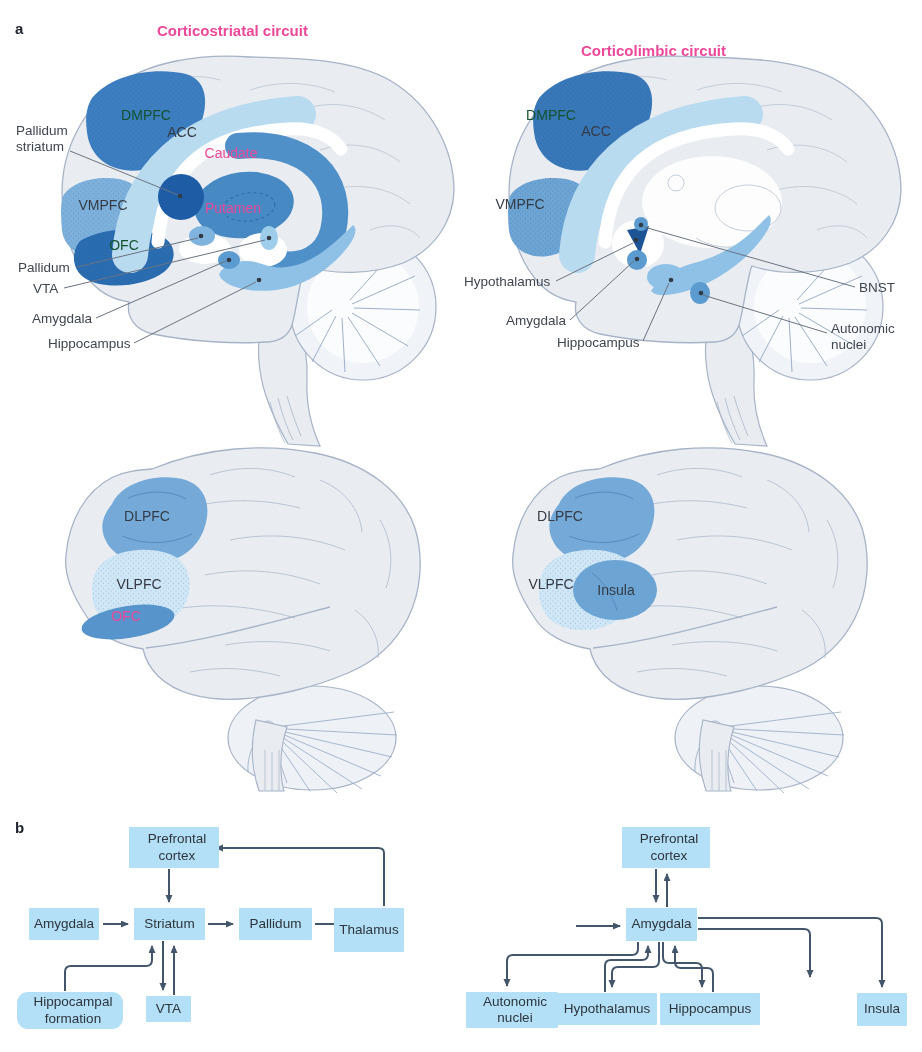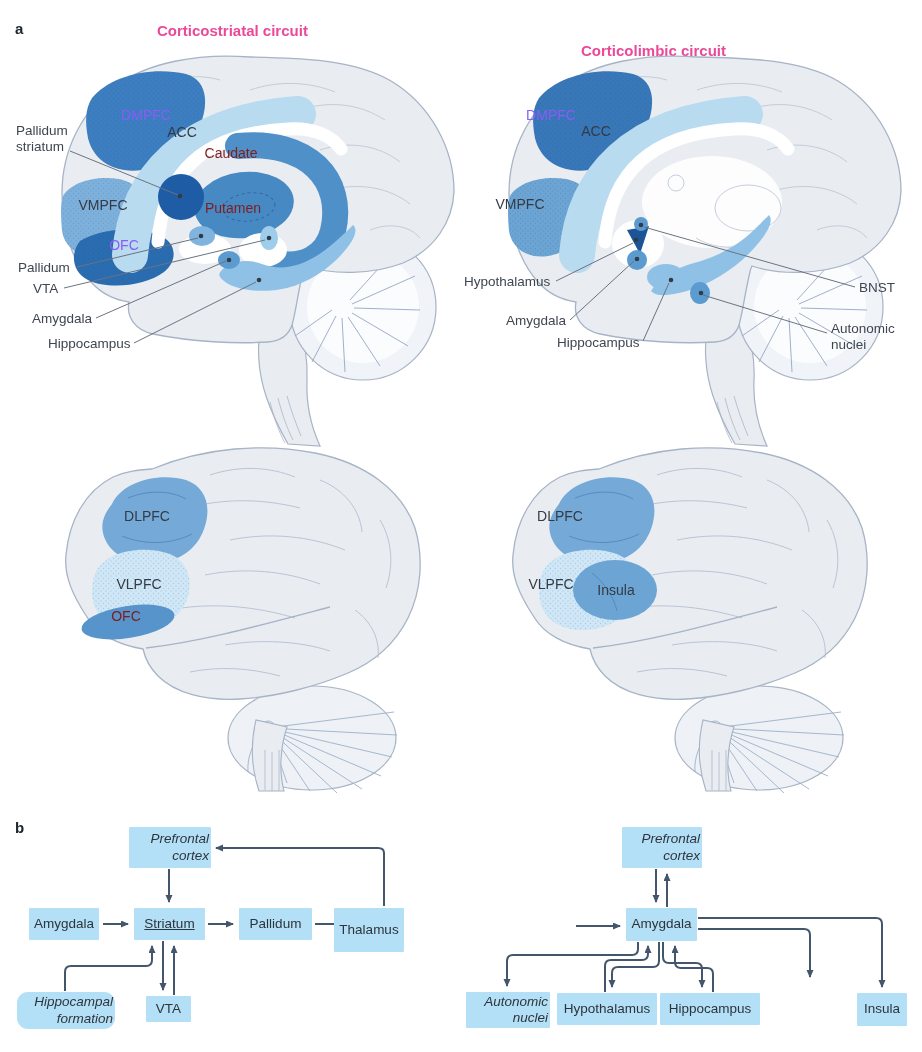--- a/index.html
+++ b/index.html
@@ -3,29 +3,29 @@
 <meta charset="utf-8">
 <style>
   html,body{margin:0;padding:0;background:#fff;}
   #fig{position:relative;width:922px;height:1052px;background:#fff;overflow:hidden;
        font-family:"Liberation Sans",sans-serif;}
   .abs{position:absolute;}
   .panel-label{font-size:15px;font-weight:700;color:#20262e;}
   .title{font-size:15px;font-weight:700;color:#ec4899;width:200px;}
   .lbl{position:absolute;font-size:14px;color:#343b45;white-space:nowrap;z-index:3;line-height:1.1;}
   .lbl.center{text-align:center;}
-  .lbl-light{color:#8b5cf6;}
-  .lbl-white{color:#7f1d1d;}
+  .lbl-light{color:#14532d;}
+  .lbl-white{color:#ec4899;}
   .callout{position:absolute;font-size:13.5px;color:#3f4650;white-space:nowrap;z-index:3;line-height:1.15;}
   .callout.wrap{white-space:normal;}
   svg.layer{position:absolute;left:0;z-index:1;}
   .box{position:absolute;background:#b3e0f6;color:#2d343c;font-size:13.5px;line-height:1.22;
        display:flex;align-items:center;z-index:2;border-radius:1px;}
   .box.center{justify-content:center;text-align:center;}
-  .box.left{justify-content:flex-start;text-align:right;padding-left:0;padding-right:2px;font-style:italic;}
+  .box.left{justify-content:flex-start;text-align:center;padding-left:8px;padding-right:2px;}
 </style>
 </head>
 <body>
 
 <div id="fig">
 
   <svg class="layer" style="top:0" width="922" height="810" viewBox="0 0 922 810">
     <defs>
       <pattern id="dots" width="5" height="5" patternUnits="userSpaceOnUse">
         <circle cx="1" cy="1" r="0.7" fill="#1c4f86" opacity="0.20"></circle>
@@ -265,21 +265,21 @@
       <path marker-end="url(#arw)" d="M605,992 L605,966 Q605,960 611,960 L642,960 Q648,960 648,954 L648,946"></path>
       <path marker-end="url(#arw)" d="M663,942 L663,957 Q663,963 669,963 L696,963 Q702,963 702,969 L702,987"></path>
       <path marker-end="url(#arw)" d="M713,992 L713,974 Q713,968 707,968 L681,968 Q675,968 675,962 L675,946"></path>
       <path marker-end="url(#arw)" d="M698,929 L804,929 Q810,929 810,935 L810,977"></path>
       <path marker-end="url(#arw)" d="M698,918 L876,918 Q882,918 882,924 L882,987"></path>
     </g>
   </svg>
 
   <div class="box left" style="left:129px;top:827px;width:80px;height:41px;">Prefrontal cortex</div>
   <div class="box center" style="left:29px;top:908px;width:70px;height:32px;">Amygdala</div>
-  <div class="box center" style="left:134px;top:908px;width:71px;height:32px;text-decoration:underline;">Striatum</div>
+  <div class="box center" style="left:134px;top:908px;width:71px;height:32px;">Striatum</div>
   <div class="box center" style="left:239px;top:908px;width:73px;height:32px;">Pallidum</div>
   <div class="box center" style="left:334px;top:908px;width:70px;height:44px;">Thalamus</div>
   <div class="box left" style="left:17px;top:992px;width:96px;height:37px;border-radius:11px;">Hippocampal formation</div>
   <div class="box center" style="left:146px;top:996px;width:45px;height:26px;">VTA</div>
 
   <div class="box left" style="left:622px;top:827px;width:78px;height:41px;">Prefrontal cortex</div>
   <div class="box center" style="left:626px;top:908px;width:71px;height:33px;">Amygdala</div>
   <div class="box left" style="left:466px;top:992px;width:82px;height:36px;">Autonomic nuclei</div>
   <div class="box center" style="left:557px;top:993px;width:100px;height:32px;">Hypothalamus</div>
   <div class="box center" style="left:660px;top:993px;width:100px;height:32px;">Hippocampus</div>

